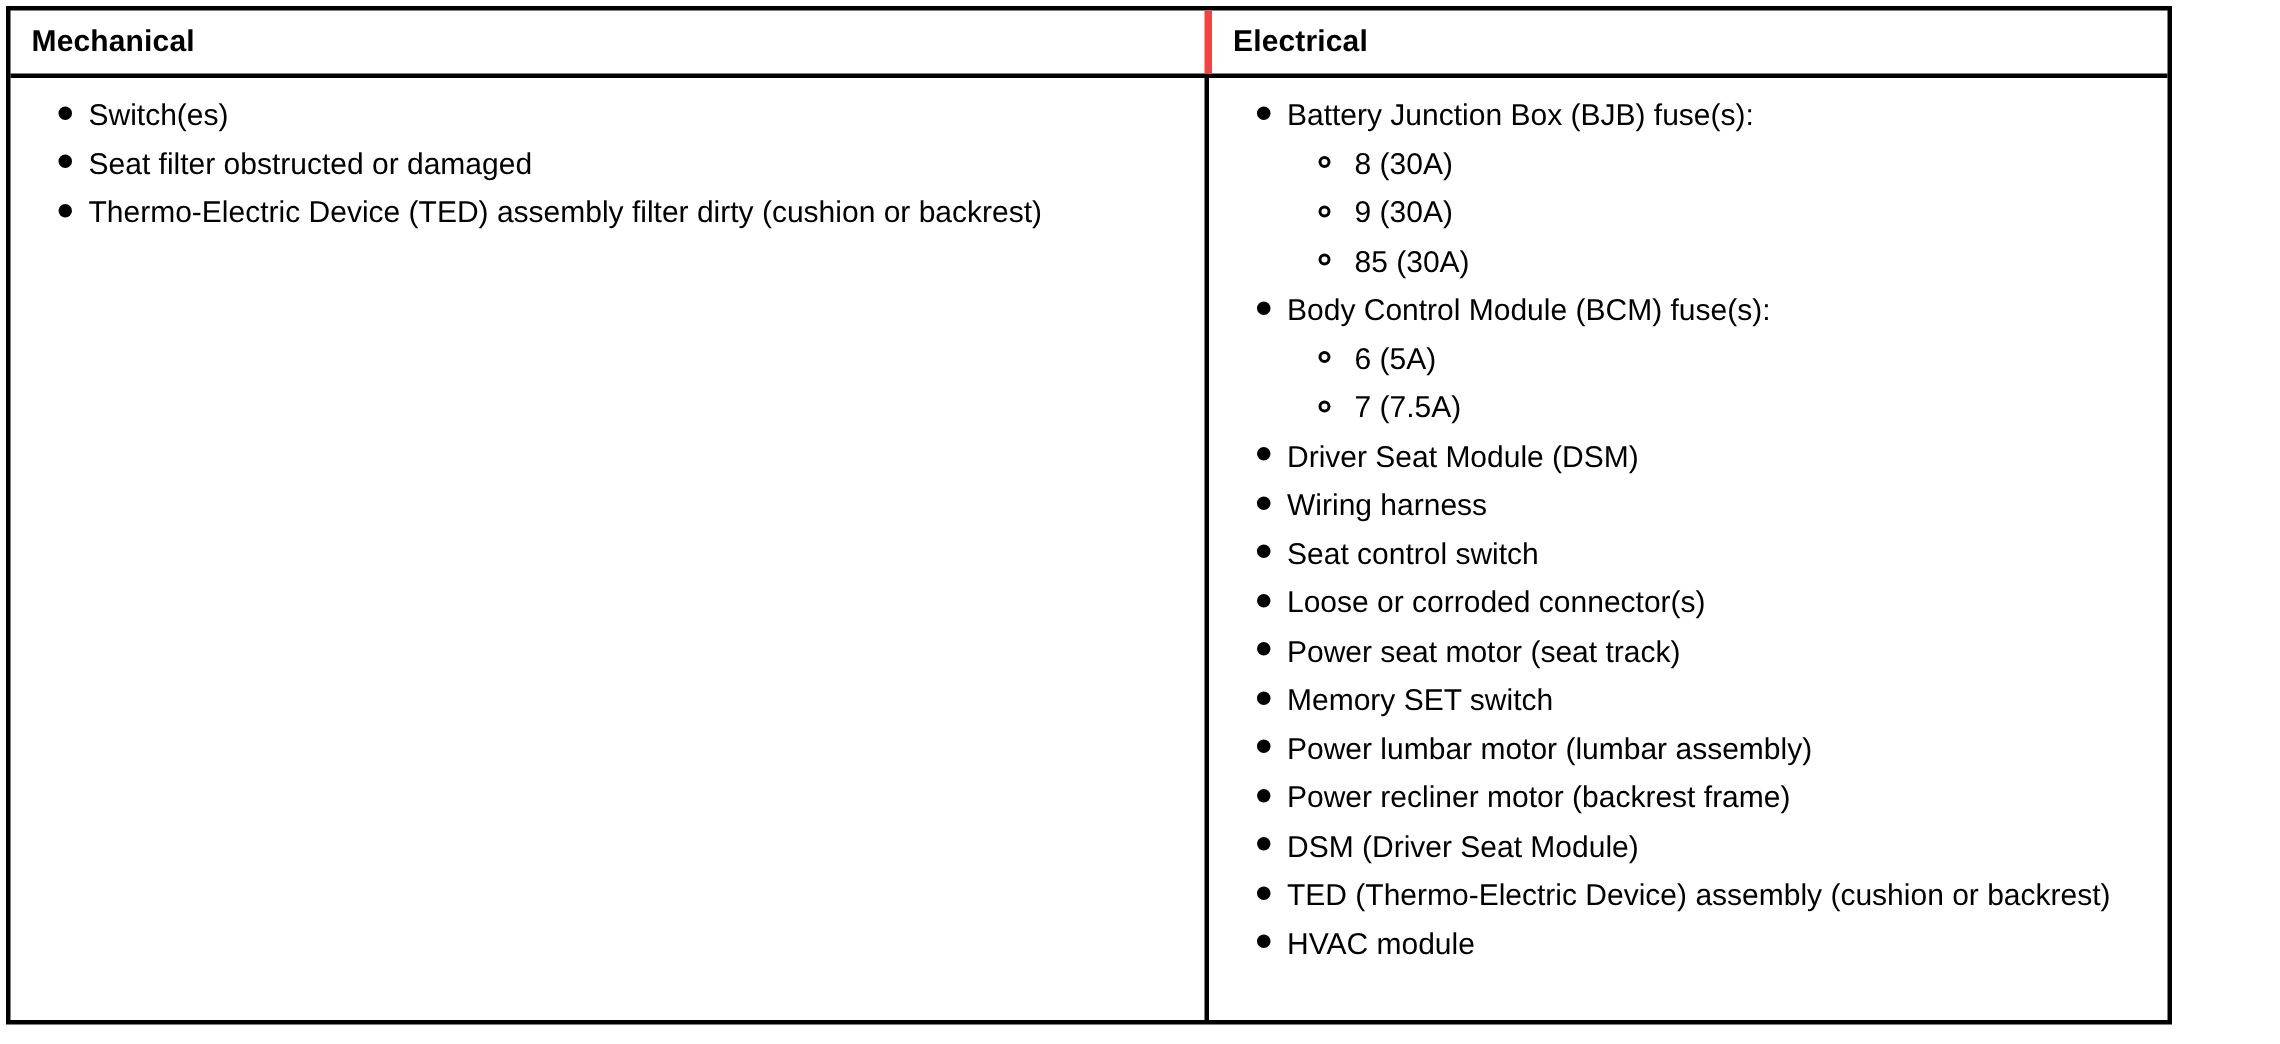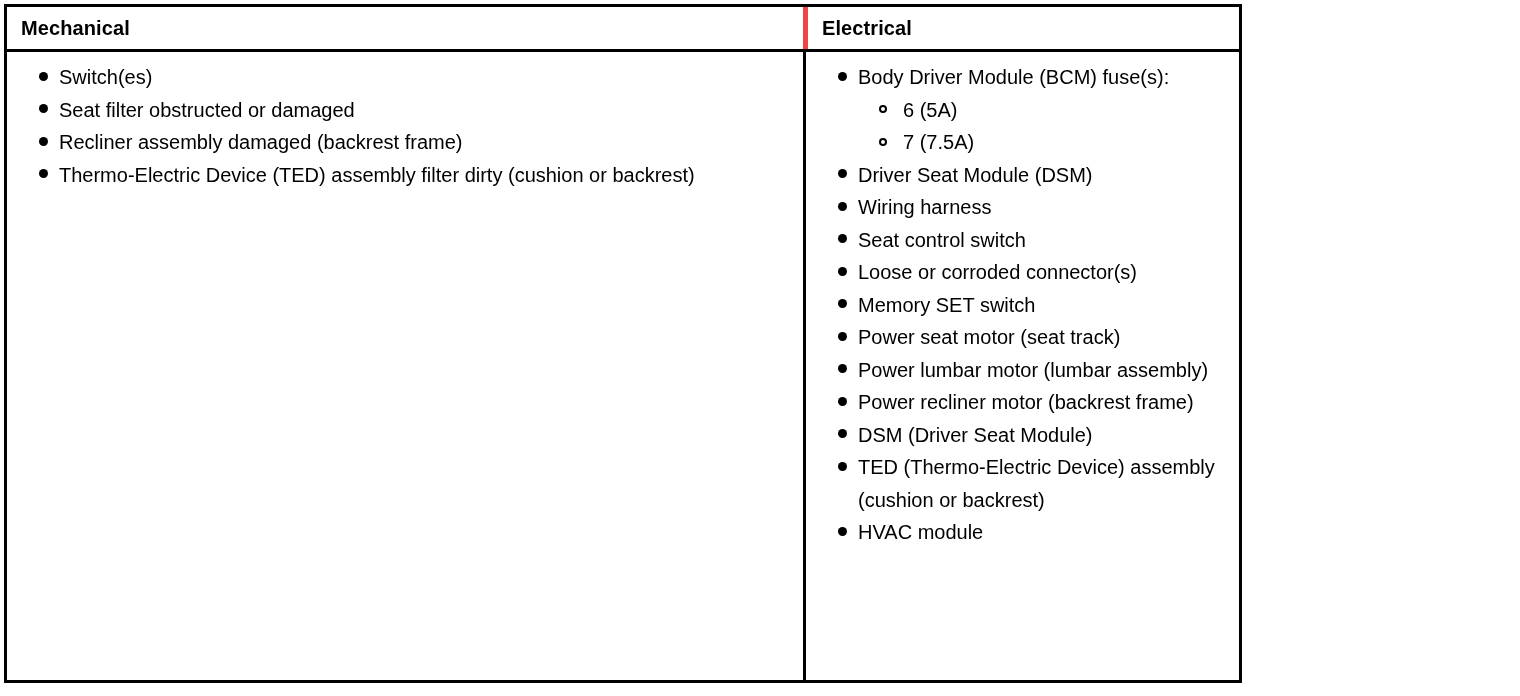--- a/index.html
+++ b/index.html
@@ -20,21 +20,21 @@
     width: 1520px;
     height: 696px;
     background: #ffffff;
   }
 
   
   .diag-table {
     position: absolute;
     left: 4px;
     top: 4px;
-    width: 1238px;
+    width: 1444px;
     height: 679px;
     border: 3px solid #000000;
     box-sizing: border-box;
     background: #ffffff;
     display: flex;
     flex-direction: column;
   }
 
   .table-head {
     display: flex;
@@ -176,45 +176,59 @@
               <span class="marker dot-marker"></span>
               <span class="li-text">Switch(es)</span>
             </li>
 
             <li>
               <span class="marker dot-marker"></span>
               <span class="li-text">Seat filter obstructed or damaged</span>
             </li>
 
 
-            <li>
-              <span class="marker dot-marker"></span>
-              <span class="li-text">Recliner assembly damaged (backrest frame)</span>
-            </li>
 
             <li>
               <span class="marker dot-marker"></span>
               <span class="li-text">Thermo-Electric Device (TED) assembly filter dirty (cushion or backrest)</span>
             </li>
 
           </ul>
         </div>
       </div>
 
       <div class="col-right">
         <div class="body-cell">
           <ul class="bullets">
 
-
-            <li>
-              <span class="marker dot-marker"></span>
-              <span class="li-text">Body Driver Module (BCM) fuse(s):</span>
+            <li>
+              <span class="marker dot-marker"></span>
+              <span class="li-text">Battery Junction Box (BJB) fuse(s):</span>
               <ul class="subbullets">
                 <li>
                   <span class="marker circle-marker"></span>
+                  <span class="li-text">8 (30A)</span>
+                </li>
+                <li>
+                  <span class="marker circle-marker"></span>
+                  <span class="li-text">9 (30A)</span>
+                </li>
+                <li>
+                  <span class="marker circle-marker"></span>
+                  <span class="li-text">85 (30A)</span>
+                </li>
+              </ul>
+            </li>
+
+            <li>
+              <span class="marker dot-marker"></span>
+              <span class="li-text">Body Control Module (BCM) fuse(s):</span>
+              <ul class="subbullets">
+                <li>
+                  <span class="marker circle-marker"></span>
                   <span class="li-text">6 (5A)</span>
                 </li>
                 <li>
                   <span class="marker circle-marker"></span>
                   <span class="li-text">7 (7.5A)</span>
                 </li>
               </ul>
             </li>
 
             <li>
@@ -232,26 +246,26 @@
               <span class="li-text">Seat control switch</span>
             </li>
 
             <li>
               <span class="marker dot-marker"></span>
               <span class="li-text">Loose or corroded connector(s)</span>
             </li>
 
             <li>
               <span class="marker dot-marker"></span>
+              <span class="li-text">Power seat motor (seat track)</span>
+            </li>
+
+            <li>
+              <span class="marker dot-marker"></span>
               <span class="li-text">Memory SET switch</span>
-            </li>
-
-            <li>
-              <span class="marker dot-marker"></span>
-              <span class="li-text">Power seat motor (seat track)</span>
             </li>
 
             <li>
               <span class="marker dot-marker"></span>
               <span class="li-text">Power lumbar motor (lumbar assembly)</span>
             </li>
 
             <li>
               <span class="marker dot-marker"></span>
               <span class="li-text">Power recliner motor (backrest frame)</span>

